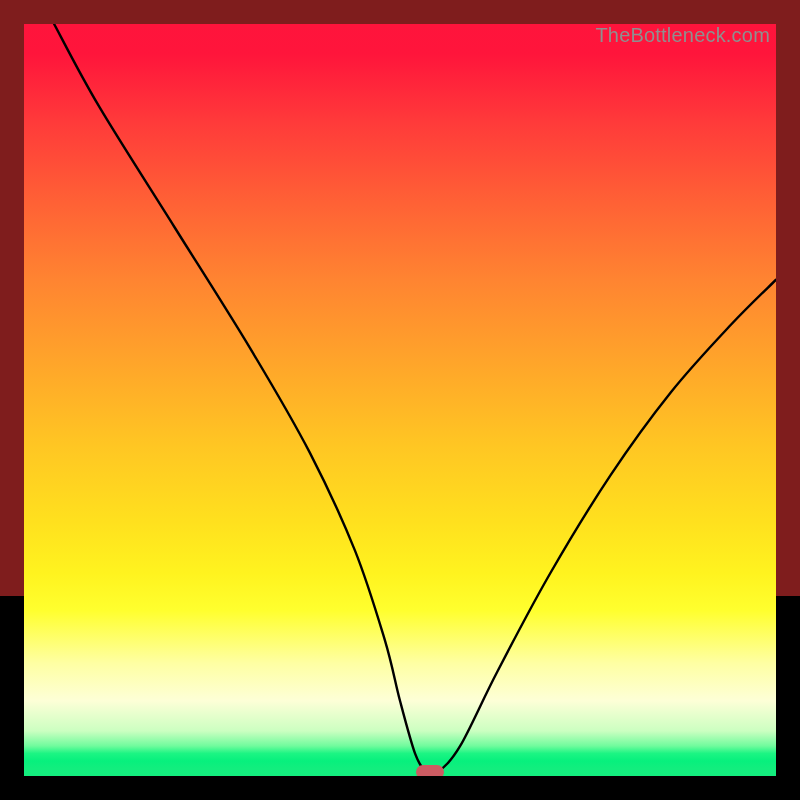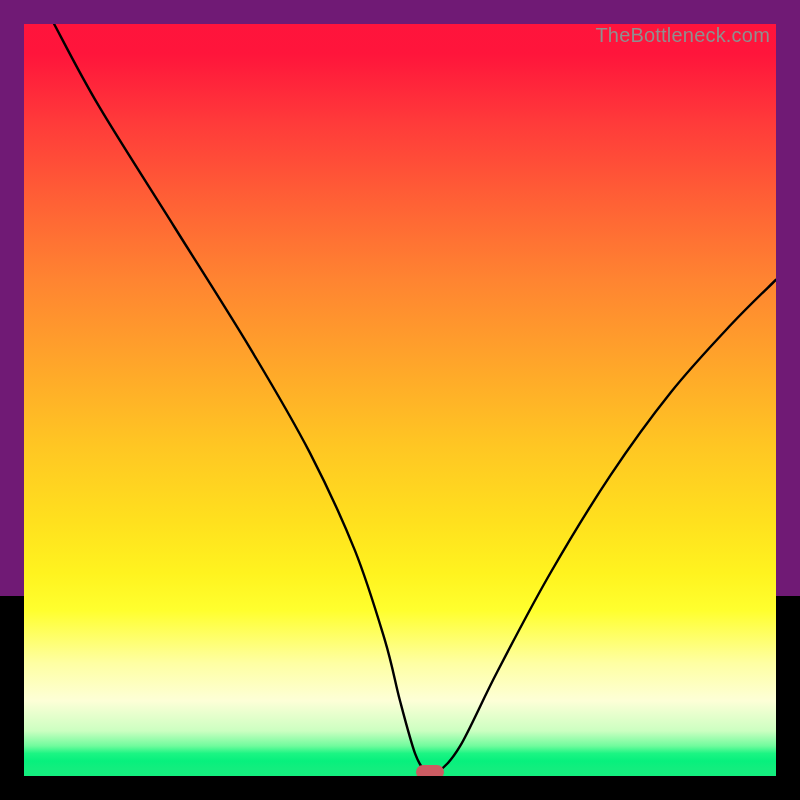--- a/index.html
+++ b/index.html
@@ -1,16 +1,16 @@
 <!DOCTYPE html>
 <html><head>
 <meta charset="utf-8">
 <style>
   html,body{margin:0;padding:0;width:800px;height:800px;overflow:hidden;background:#000;}
-  .frame{position:absolute;left:0;top:0;width:800px;height:596px;background:#701a75;}
+  .frame{position:absolute;left:0;top:0;width:800px;height:596px;background:#7f1d1d;}
   .plot{position:absolute;left:24px;top:24px;width:752px;height:752px;overflow:hidden;}
   .grad{position:absolute;left:0;top:0;width:100%;height:100%;
     background:linear-gradient(to bottom,
       #ff143c 0%,
       #ff153b 4%,
       #ff3a3a 13%,
       #ff6235 24%,
       #ff8431 34%,
       #ffa52a 45%,
       #ffc623 56%,

